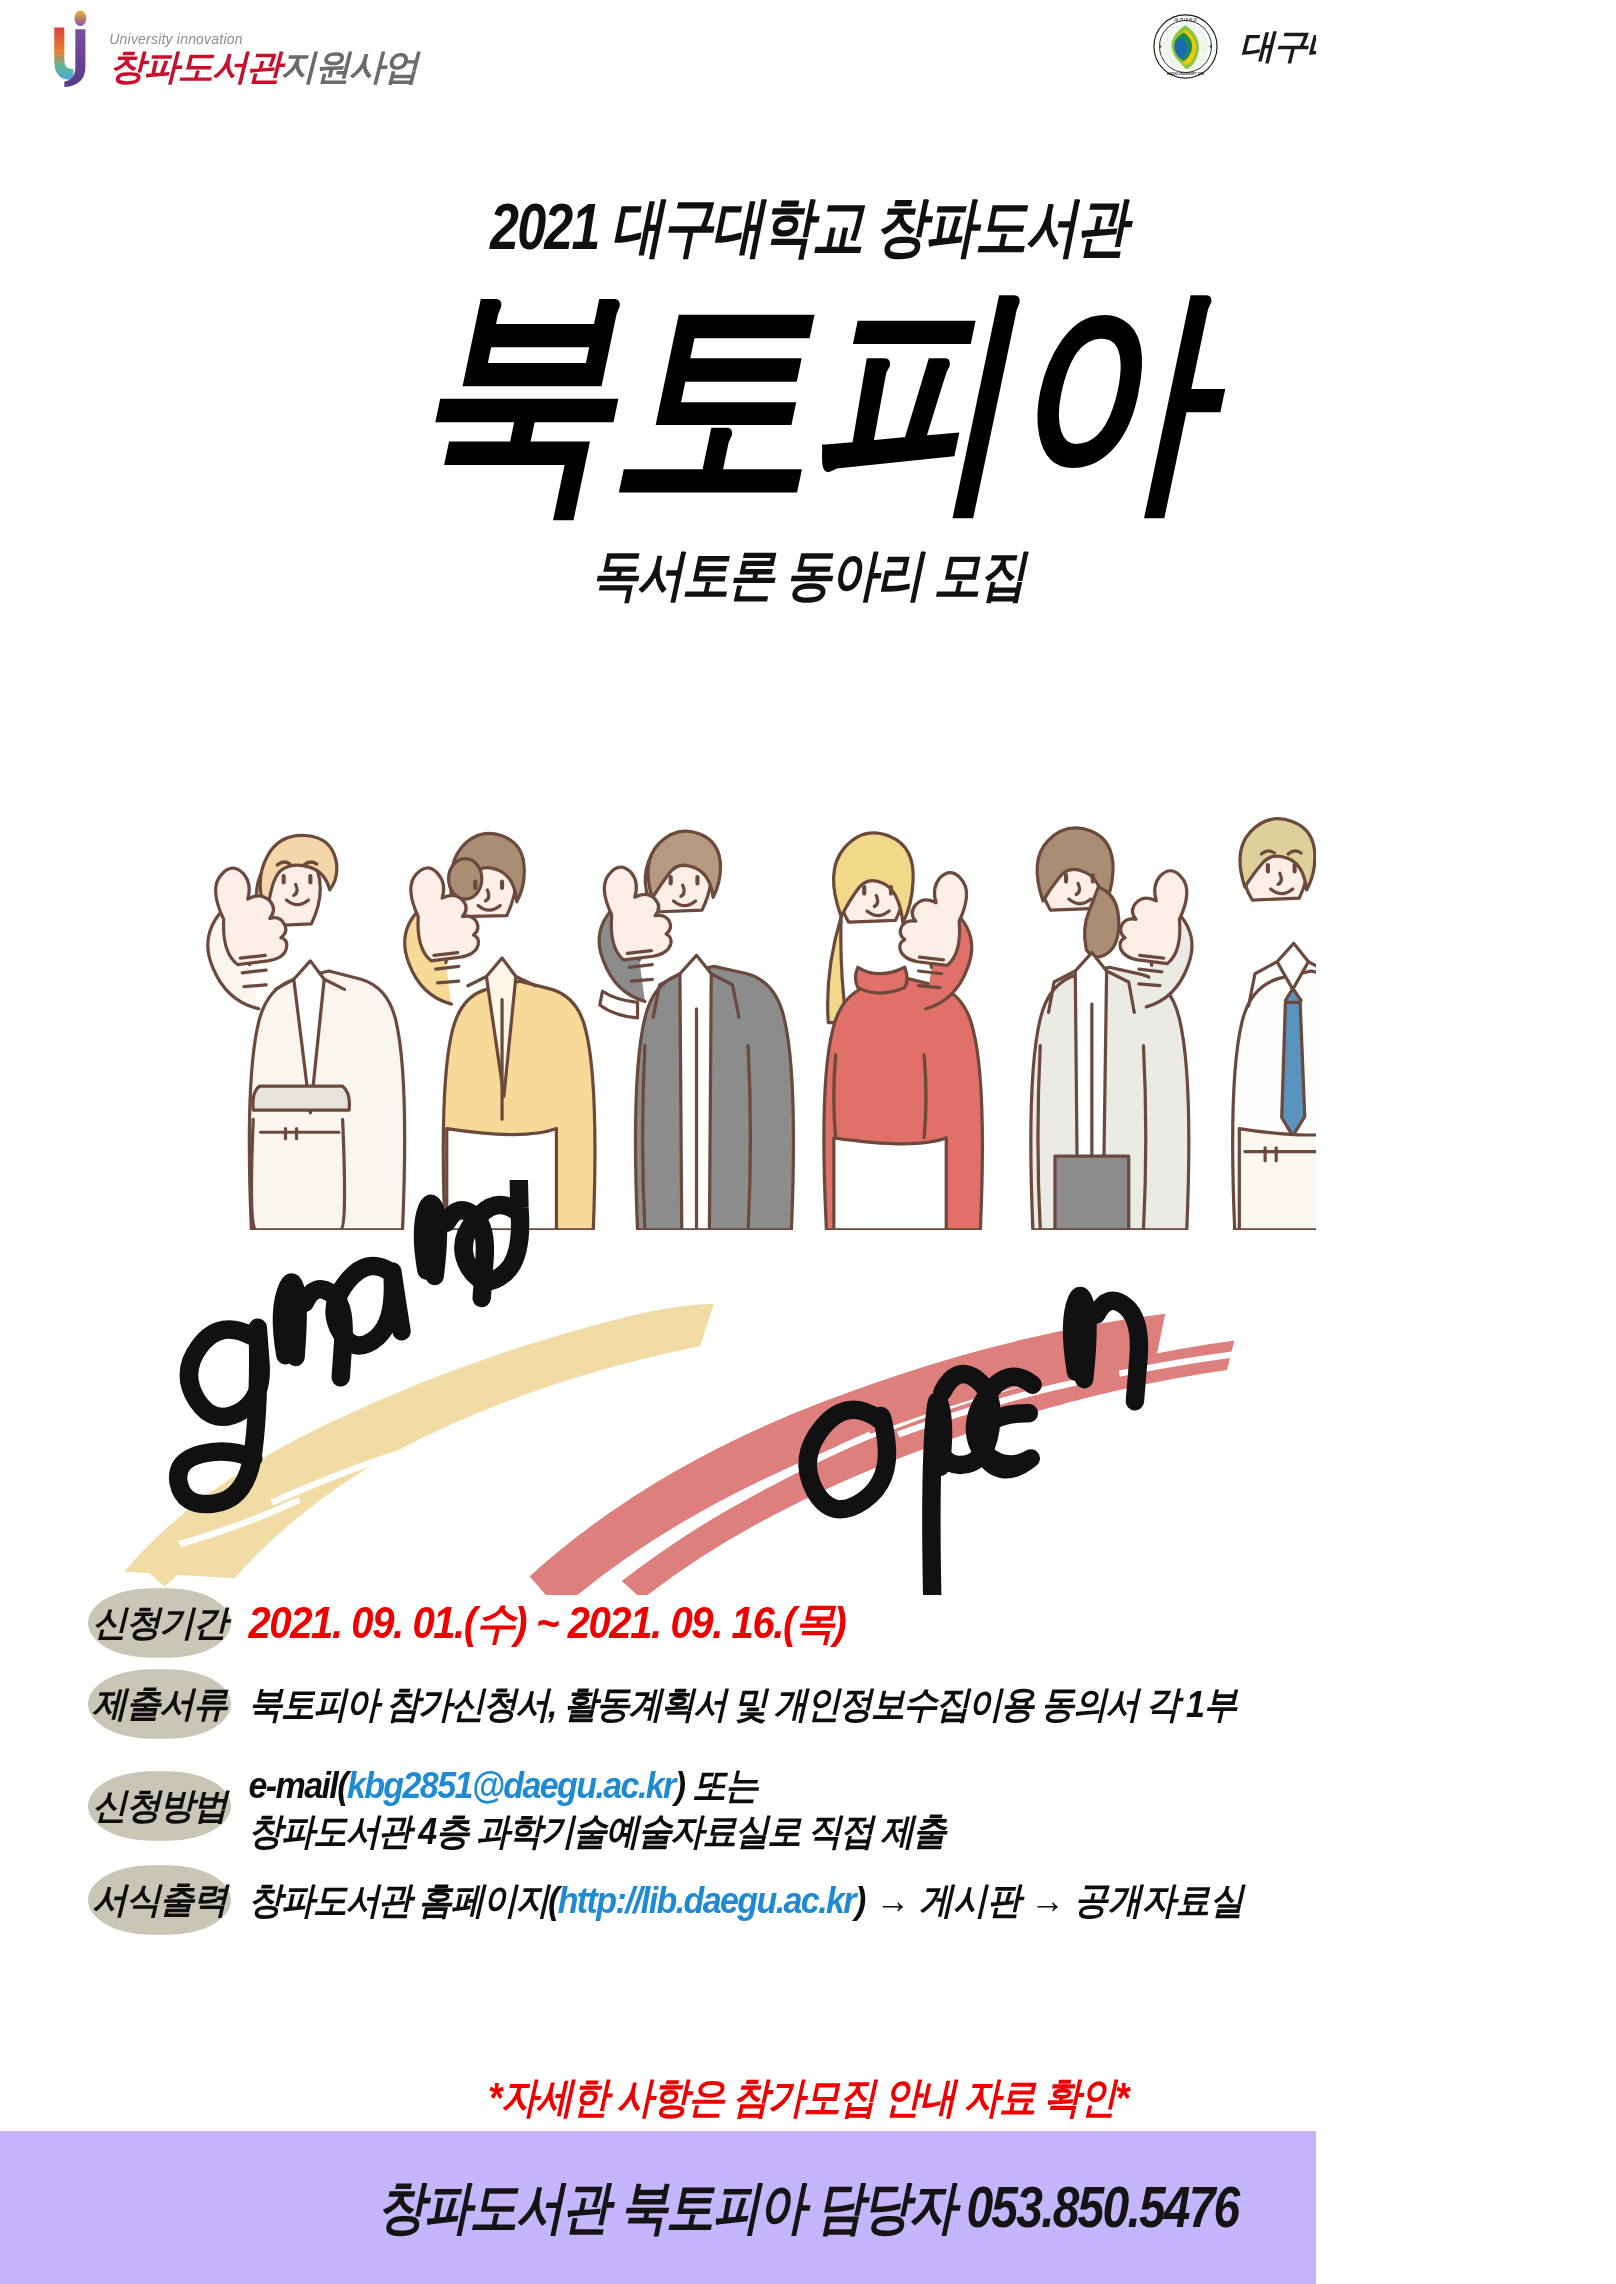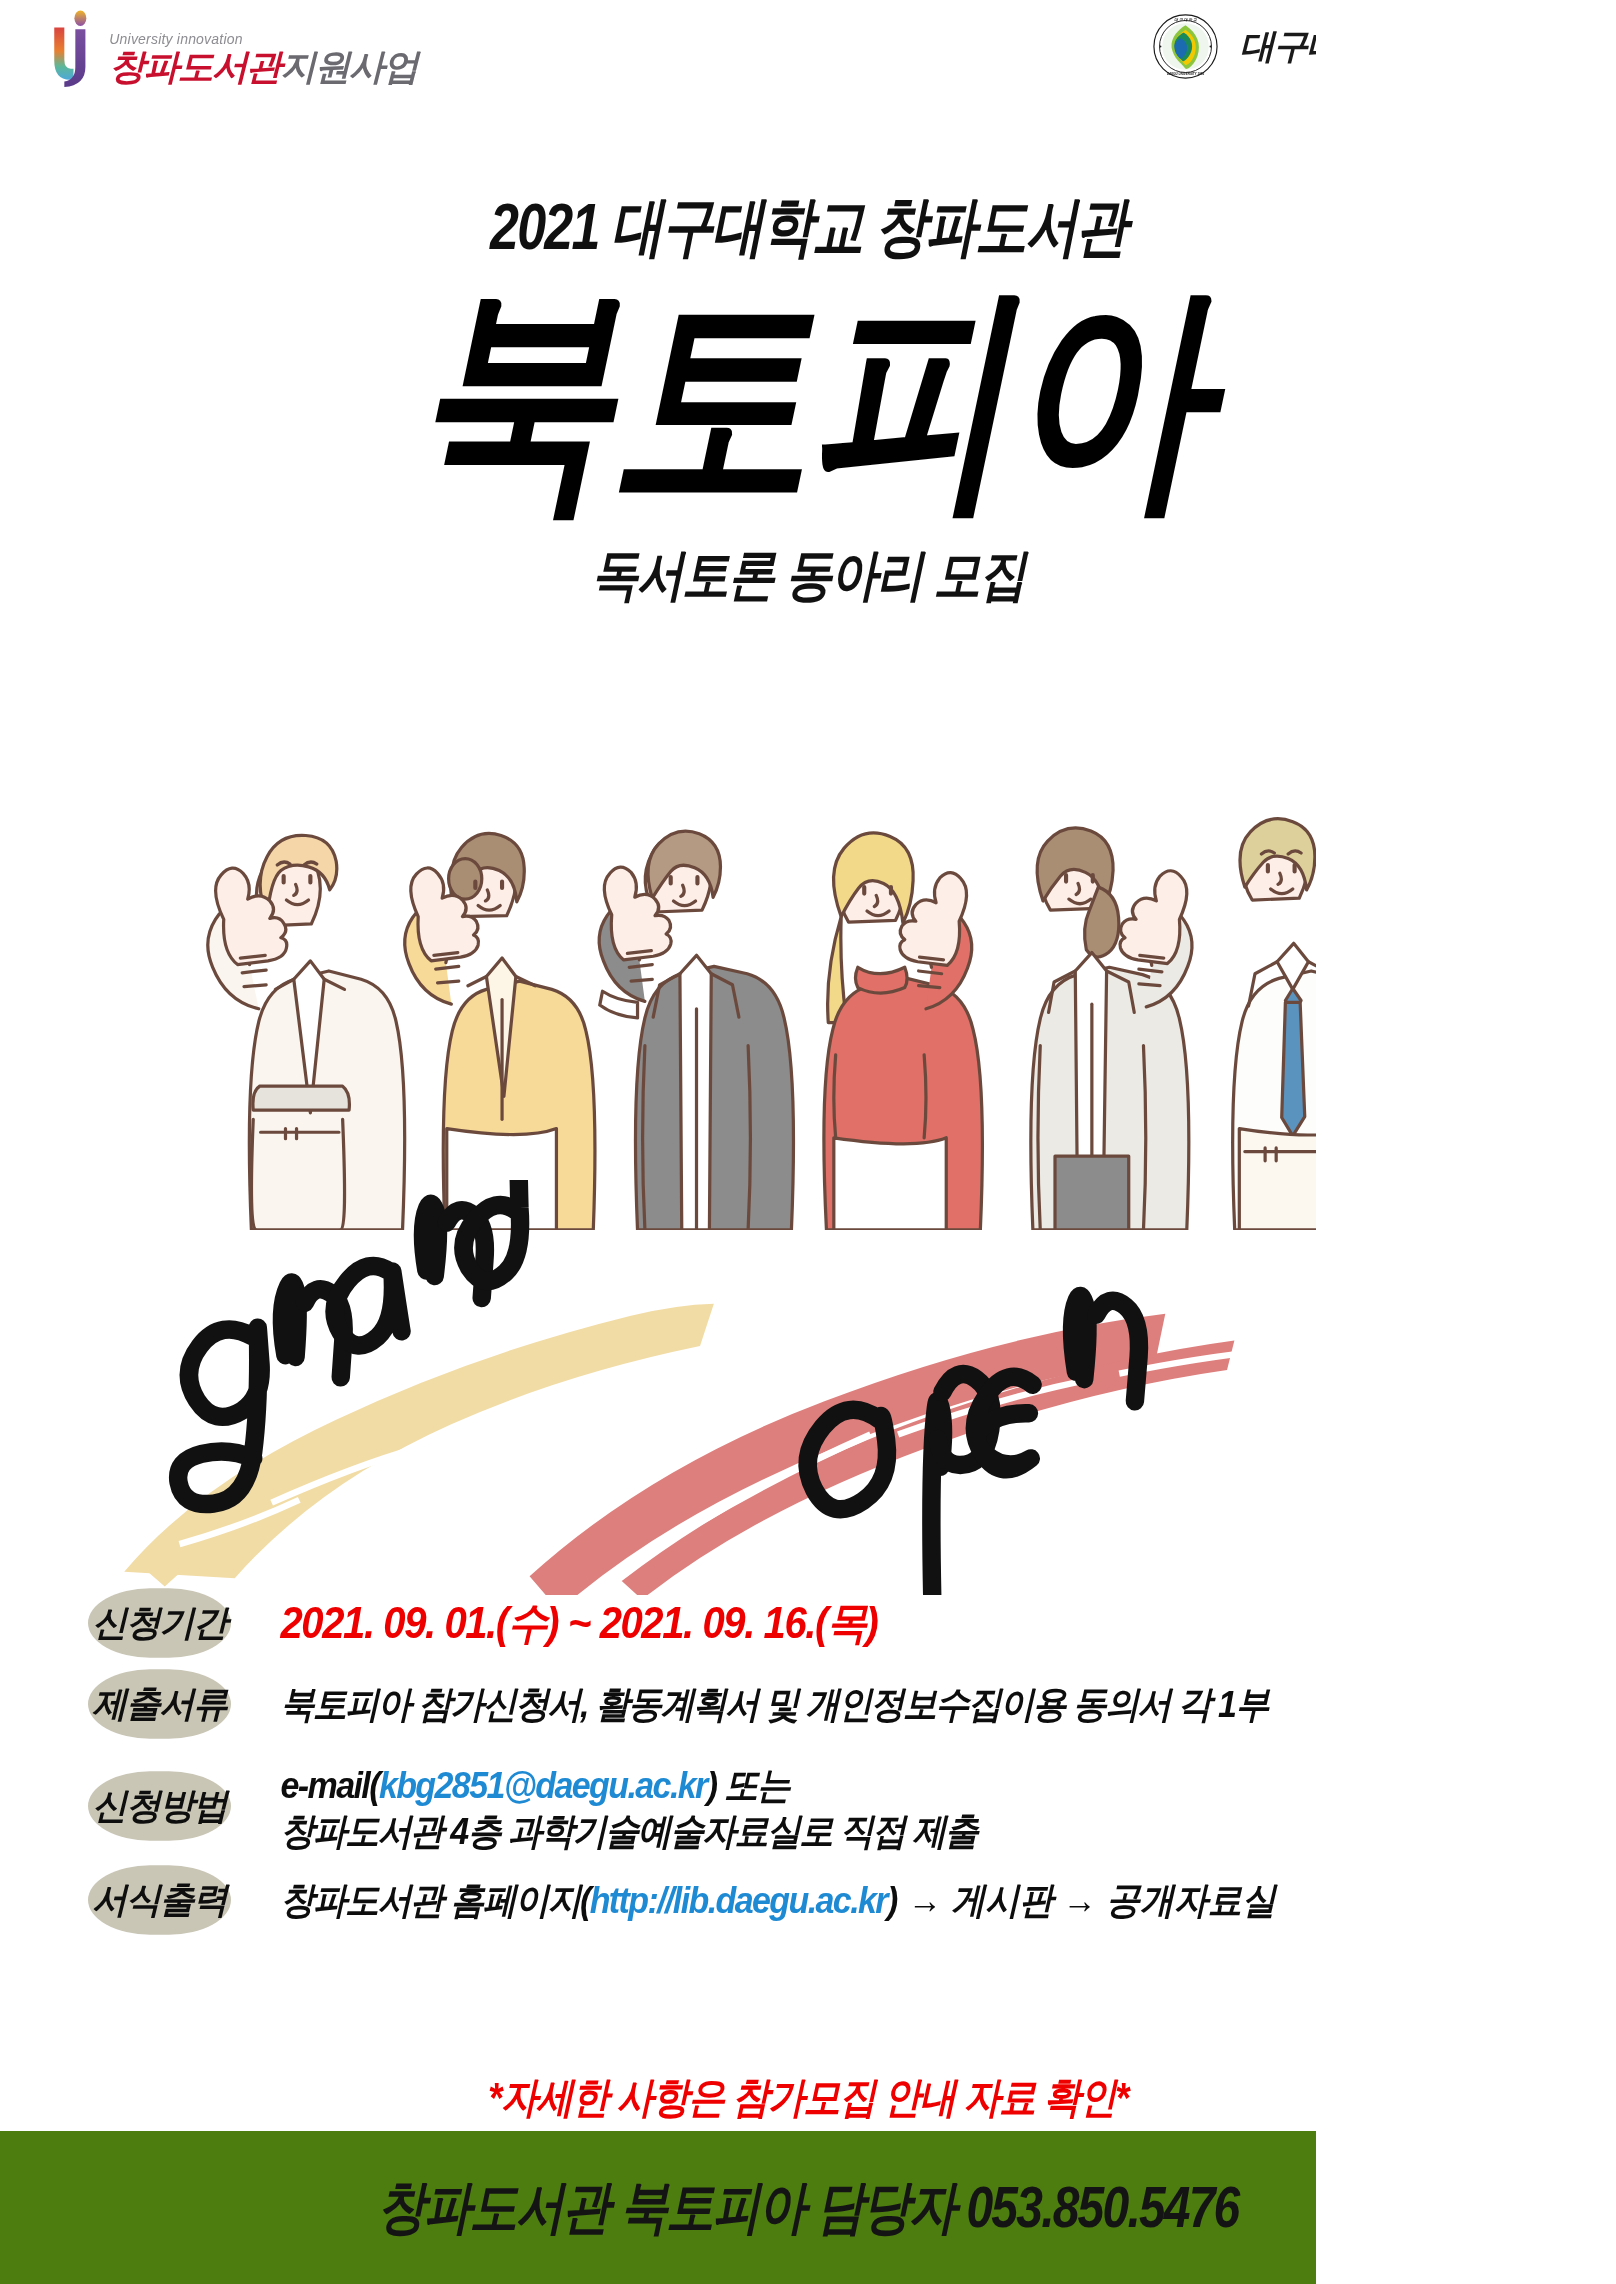--- a/index.html
+++ b/index.html
@@ -143,21 +143,20 @@
   .info {
     position: absolute;
     top: 1592px;
     left: 88px;
     width: 1474px;
   }
   .info-row {
     display: flex;
     align-items: flex-start;
     margin-bottom: 12px;
-    gap: 32px;
   }
   .pill {
     flex: 0 0 auto;
     width: 143px;
     height: 62px;
     border-radius: 92px / 46px;
     background: #c9c6b6;
     display: flex;
     align-items: center;
     justify-content: center;
@@ -213,21 +212,21 @@
     white-space: nowrap;
   }
 
   
   .footer {
     position: absolute;
     left: 0;
     bottom: 0;
     width: 1616px;
     height: 153px;
-    background: #4d7c0f;
+    background: #c4b5fd;
     display: flex;
     align-items: center;
     justify-content: center;
   }
   .footer-text {
     font-size: 48px;
     font-weight: 900;
     letter-spacing: -1.8px;
     color: #141414;
     transform: scaleY(1.2);

